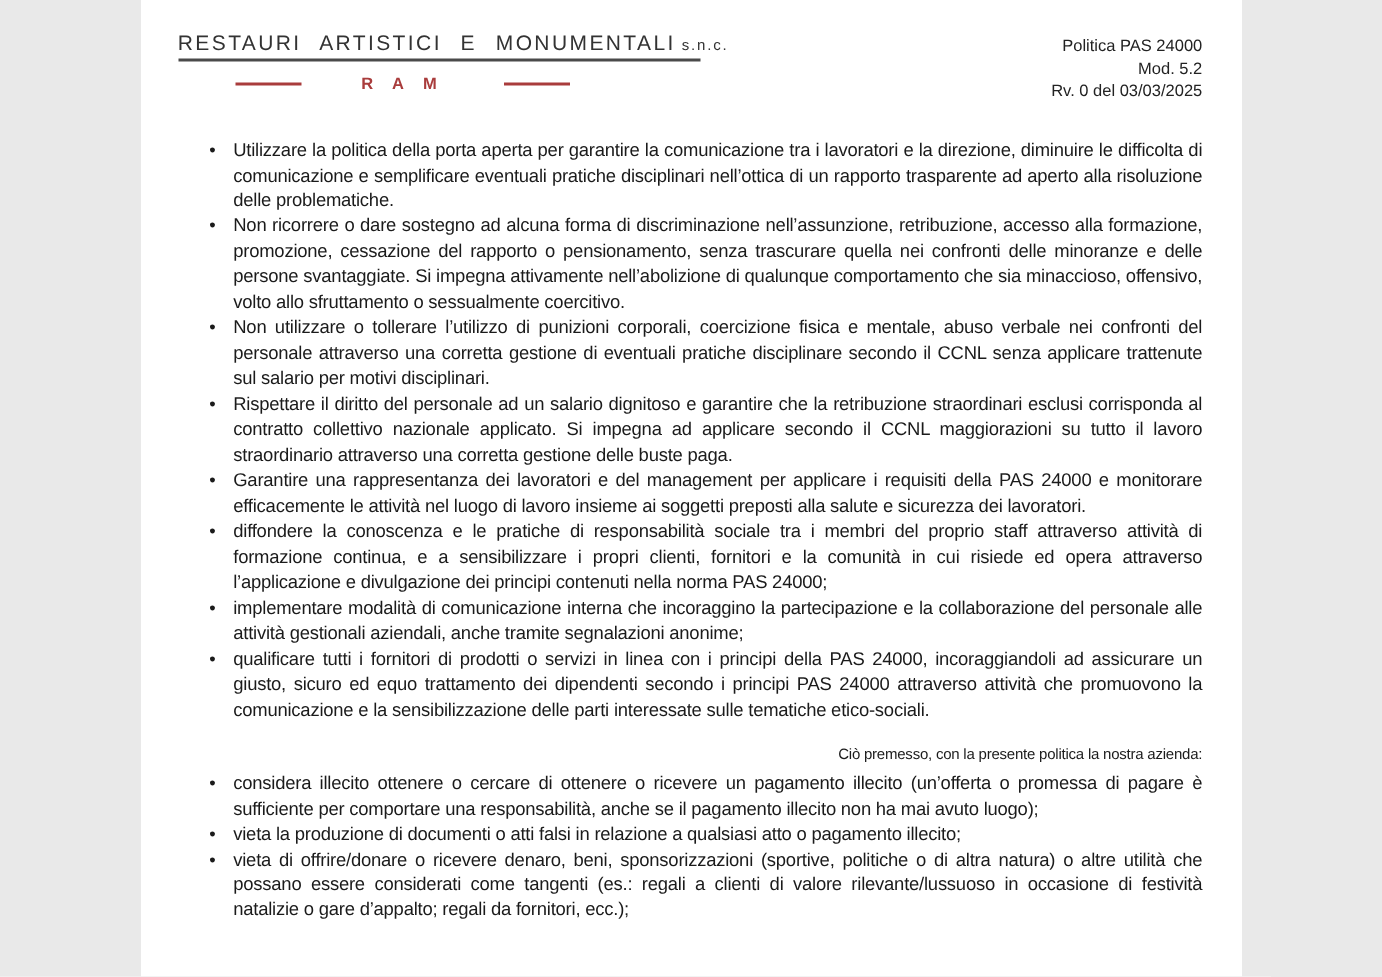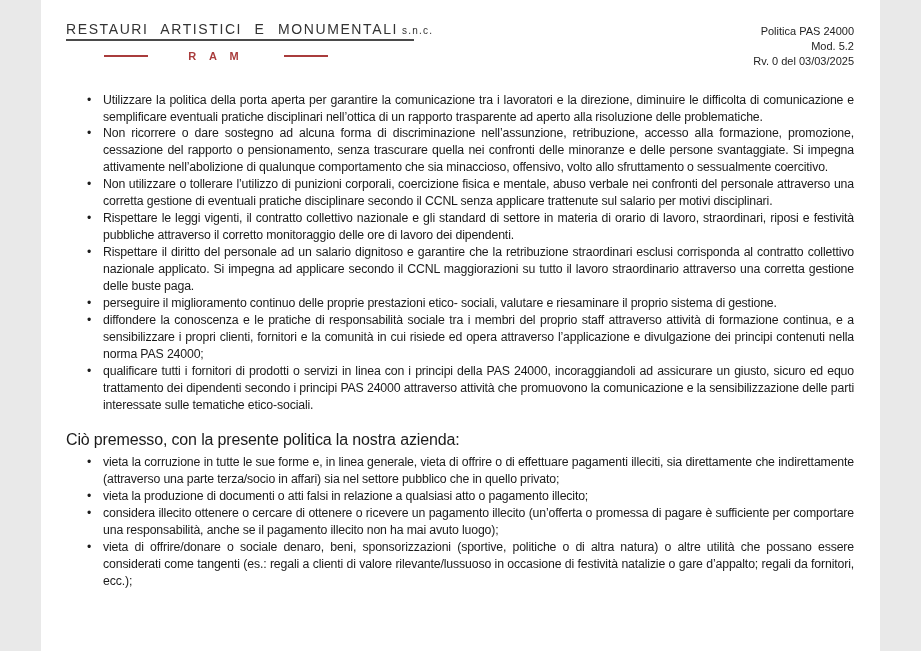--- a/index.html
+++ b/index.html
@@ -1,17 +1,17 @@
 <!DOCTYPE html>
 <html><head>
 <meta charset="utf-8">
 <style>
   html, body { margin: 0; padding: 0; background: #e9e9e9; }
   .page {
-    width: 839px;
+    width: 734px;
     height: 651px;
     background: #ffffff;
     font-family: "Liberation Sans", sans-serif;
     color: #1b1b1b;
     box-sizing: border-box;
     padding: 20px 26px 0 25px;
     position: relative;
     overflow: hidden;
     margin: 0 auto;
   }
@@ -84,23 +84,24 @@
   }
   ul.bullet-list li::before {
     content: "\2022";
     position: absolute;
     left: -16px;
     top: 0;
     color: #1b1b1b;
   }
   .intro-line {
     margin: 15px 0 3px 0;
-    font-size: 16px;
+    font-size: 10px;
     line-height: 1.38;
     letter-spacing: -0.15px;
+    text-align: right;
   }
 </style>
 </head>
 <body>
 
 <div class="page">
 
   <div class="header">
     <div class="logo">
       <div class="logo-name-row">
@@ -118,31 +119,30 @@
       <div>Rv. 0 del 03/03/2025</div>
     </div>
   </div>
 
   <div class="content">
 
     <ul class="bullet-list">
       <li>Utilizzare la politica della porta aperta per garantire la comunicazione tra i lavoratori e la direzione, diminuire le difficolta di comunicazione e semplificare eventuali pratiche disciplinari nell’ottica di un rapporto trasparente ad aperto alla risoluzione delle problematiche.</li>
       <li>Non ricorrere o dare sostegno ad alcuna forma di discriminazione nell’assunzione, retribuzione, accesso alla formazione, promozione, cessazione del rapporto o pensionamento, senza trascurare quella nei confronti delle minoranze e delle persone svantaggiate. Si impegna attivamente nell’abolizione di qualunque comportamento che sia minaccioso, offensivo, volto allo sfruttamento o sessualmente coercitivo.</li>
       <li>Non utilizzare o tollerare l’utilizzo di punizioni corporali, coercizione fisica e mentale, abuso verbale nei confronti del personale attraverso una corretta gestione di eventuali pratiche disciplinare secondo il CCNL senza applicare trattenute sul salario per motivi disciplinari.</li>
-      <li>Rispettare le leggi vigenti, il contratto collettivo nazionale e gli standard di settore in materia di orario di lavoro, straordinari, riposi e festività pubbliche attraverso il corretto monitoraggio delle ore di lavoro dei dipendenti.</li>
       <li>Rispettare il diritto del personale ad un salario dignitoso e garantire che la retribuzione straordinari esclusi corrisponda al contratto collettivo nazionale applicato. Si impegna ad applicare secondo il CCNL maggiorazioni su tutto il lavoro straordinario attraverso una corretta gestione delle buste paga.</li>
-      <li>perseguire il miglioramento continuo delle proprie prestazioni etico- sociali, valutare e riesaminare il proprio sistema di gestione.</li>
+      <li>Garantire una rappresentanza dei lavoratori e del management per applicare i requisiti della PAS 24000 e monitorare efficacemente le attività nel luogo di lavoro insieme ai soggetti preposti alla salute e sicurezza dei lavoratori.</li>
       <li>diffondere la conoscenza e le pratiche di responsabilità sociale tra i membri del proprio staff attraverso attività di formazione continua, e a sensibilizzare i propri clienti, fornitori e la comunità in cui risiede ed opera attraverso l’applicazione e divulgazione dei principi contenuti nella norma PAS 24000;</li>
+      <li>implementare modalità di comunicazione interna che incoraggino la partecipazione e la collaborazione del personale alle attività gestionali aziendali, anche tramite segnalazioni anonime;</li>
       <li>qualificare tutti i fornitori di prodotti o servizi in linea con i principi della PAS 24000, incoraggiandoli ad assicurare un giusto, sicuro ed equo trattamento dei dipendenti secondo i principi PAS 24000 attraverso attività che promuovono la comunicazione e la sensibilizzazione delle parti interessate sulle tematiche etico-sociali.</li>
     </ul>
 
     <p class="intro-line">Ciò premesso, con la presente politica la nostra azienda:</p>
 
     <ul class="bullet-list">
-      <li>vieta la corruzione in tutte le sue forme e, in linea generale, vieta di offrire o di effettuare pagamenti illeciti, sia direttamente che indirettamente (attraverso una parte terza/socio in affari) sia nel settore pubblico che in quello privato;</li>
+      <li>considera illecito ottenere o cercare di ottenere o ricevere un pagamento illecito (un’offerta o promessa di pagare è sufficiente per comportare una responsabilità, anche se il pagamento illecito non ha mai avuto luogo);</li>
       <li>vieta la produzione di documenti o atti falsi in relazione a qualsiasi atto o pagamento illecito;</li>
-      <li>considera illecito ottenere o cercare di ottenere o ricevere un pagamento illecito (un’offerta o promessa di pagare è sufficiente per comportare una responsabilità, anche se il pagamento illecito non ha mai avuto luogo);</li>
-      <li>vieta di offrire/donare o sociale denaro, beni, sponsorizzazioni (sportive, politiche o di altra natura) o altre utilità che possano essere considerati come tangenti (es.: regali a clienti di valore rilevante/lussuoso in occasione di festività natalizie o gare d’appalto; regali da fornitori, ecc.);</li>
+      <li>vieta di offrire/donare o ricevere denaro, beni, sponsorizzazioni (sportive, politiche o di altra natura) o altre utilità che possano essere considerati come tangenti (es.: regali a clienti di valore rilevante/lussuoso in occasione di festività natalizie o gare d’appalto; regali da fornitori, ecc.);</li>
     </ul>
 
   </div>
 
 </div>
 
 </body></html>

